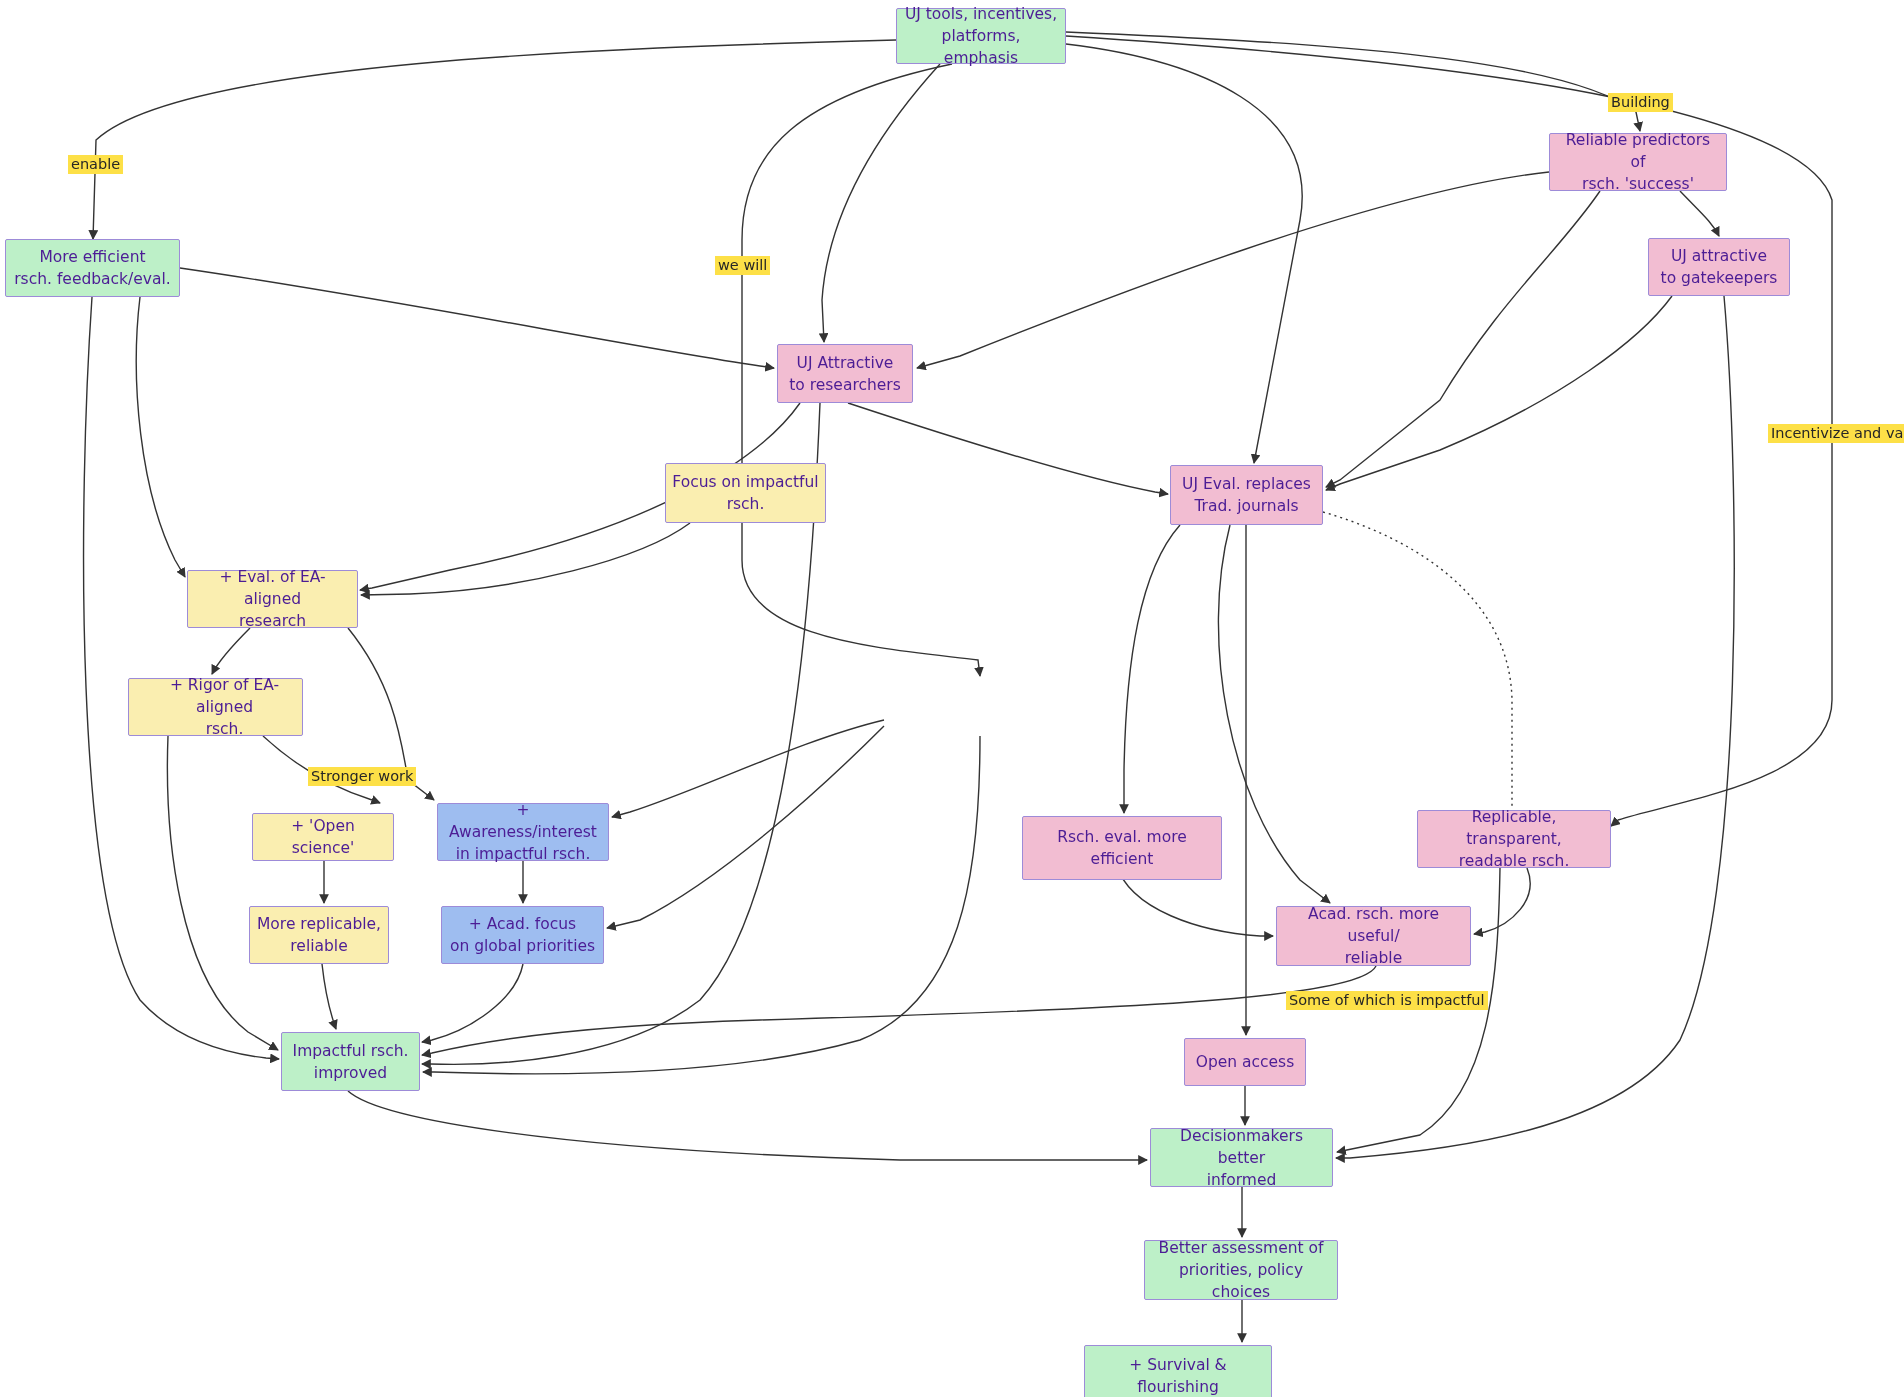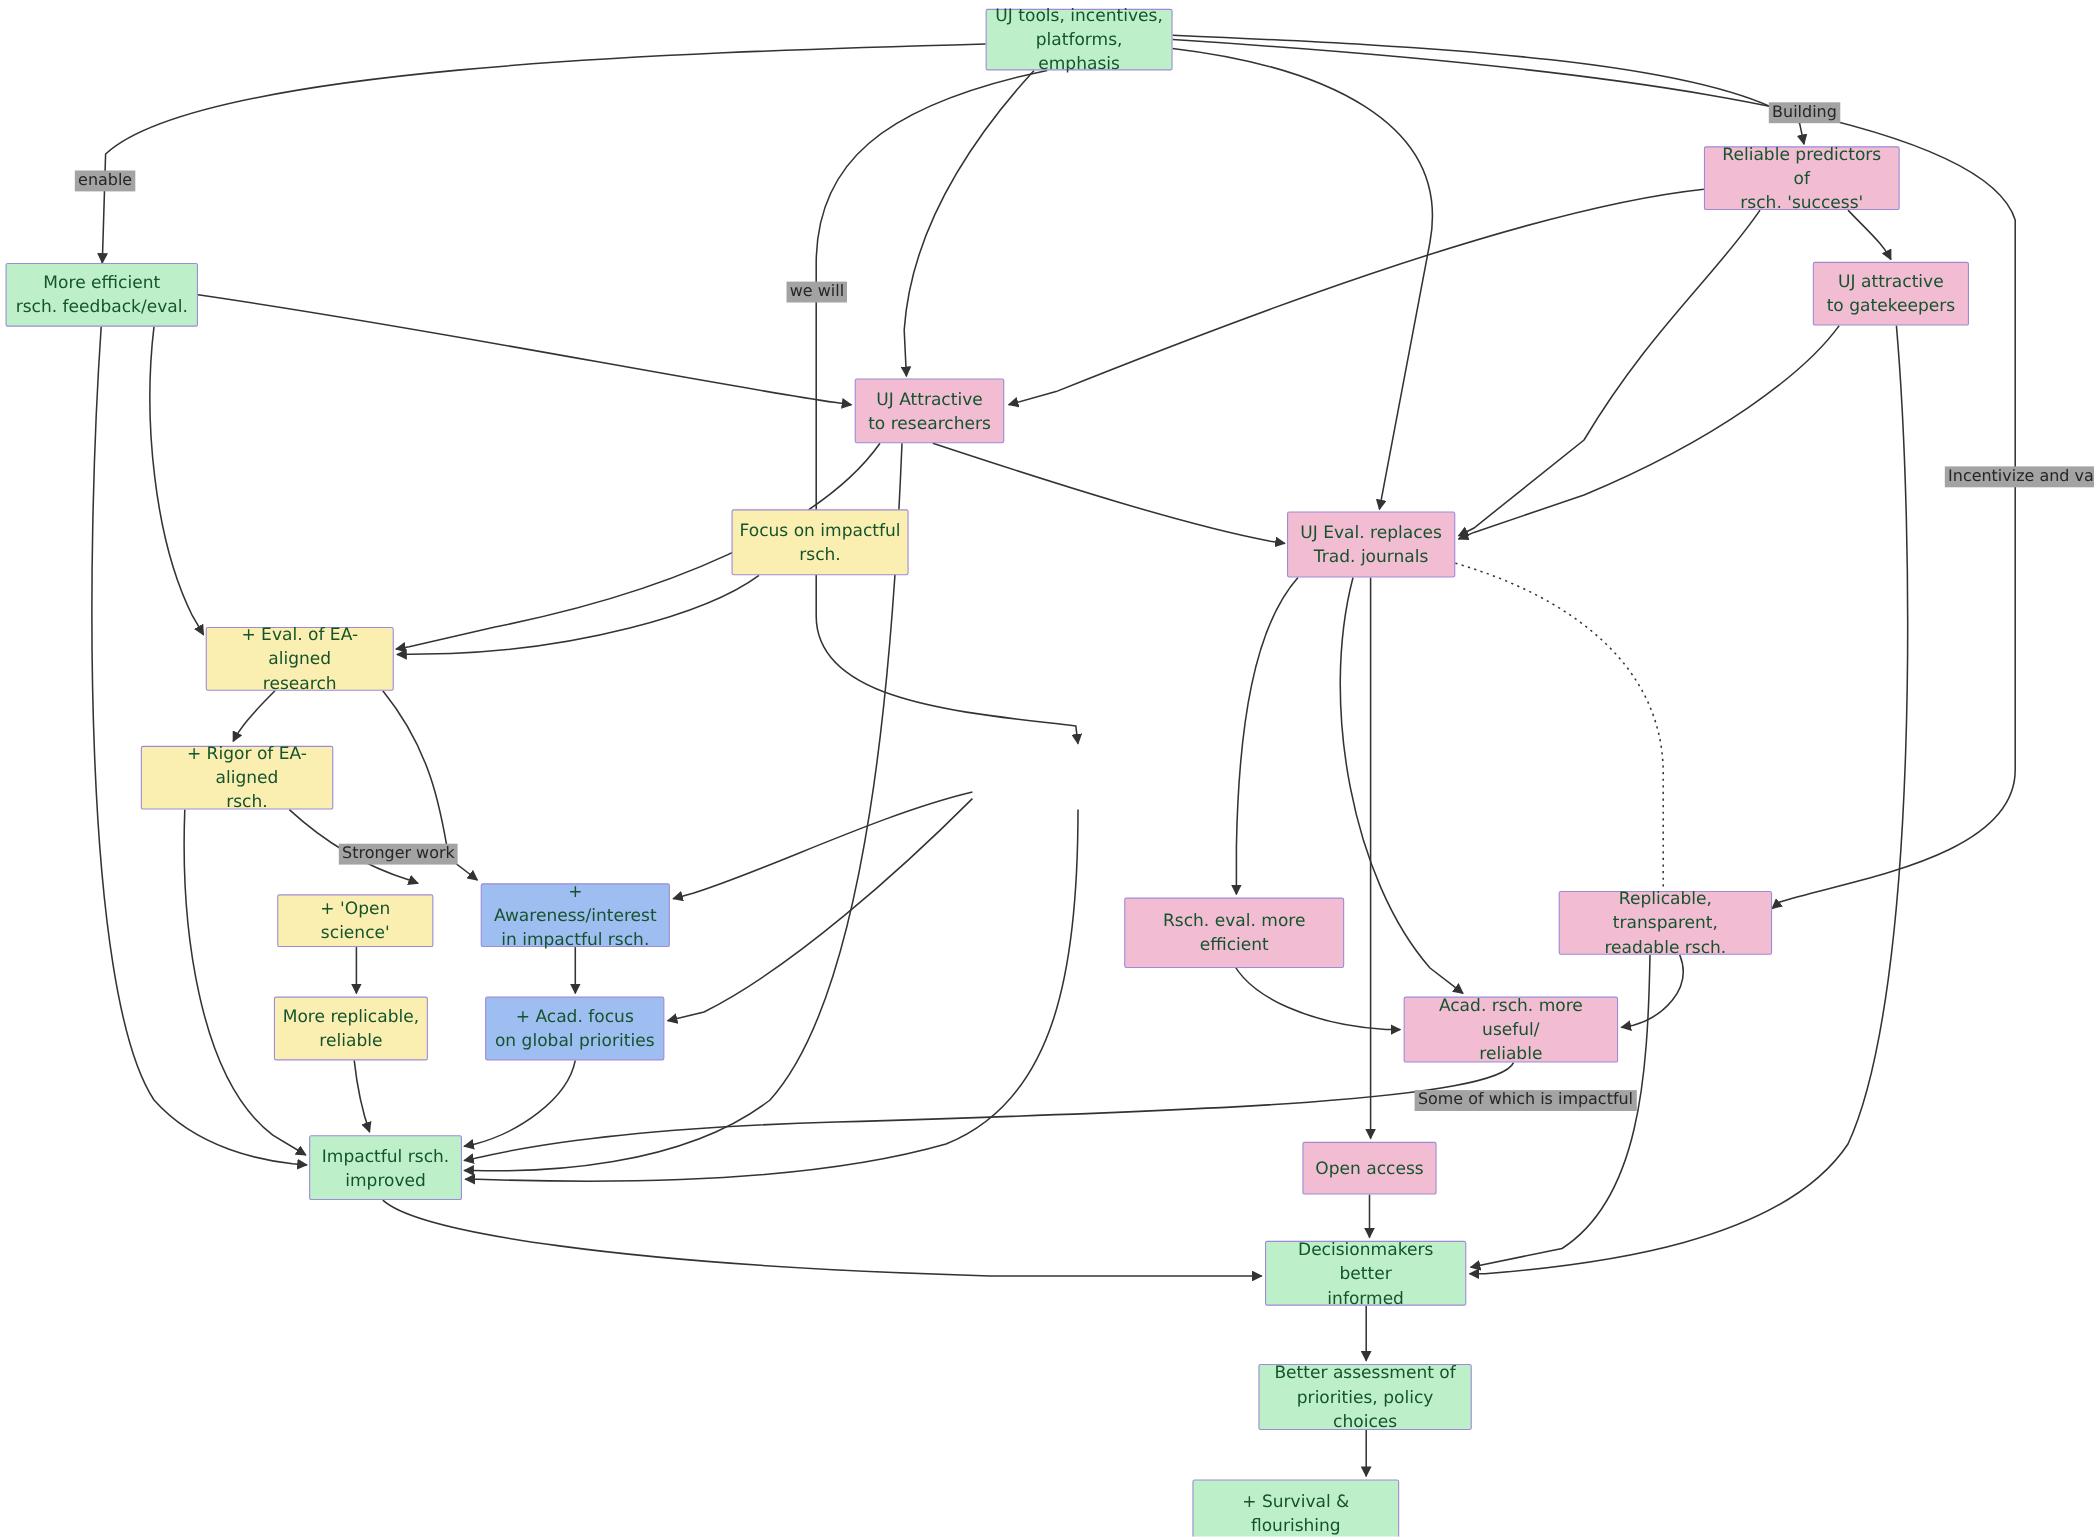--- a/index.html
+++ b/index.html
@@ -29,34 +29,34 @@
   .node {
     position: absolute;
     box-sizing: border-box;
     border: 1.3px solid #9d8bd8;
     border-radius: 2px;
     display: flex;
     align-items: center;
     justify-content: center;
     text-align: center;
     line-height: 1.42;
-    color: #14532d;
+    color: #4c1d95;
     font-size: 15.5px;
     font-family: "DejaVu Sans", sans-serif;
     padding: 2px 6px;
     white-space: pre-line;
   }
   .green  { background: #bdf0c8; }
   .pink   { background: #f2bdd2; }
   .yellow { background: #faeeb0; }
   .blue   { background: #9ebdf0; }
 
   .edge-label {
     position: absolute;
-    background: #a3a3a3;
+    background: #fde047;
     color: #262626;
     font-size: 14.5px;
     font-family: "DejaVu Sans", sans-serif;
     padding: 1px 3px;
     white-space: nowrap;
     line-height: 1.2;
   }
 </style>
 </head>
 <body>

